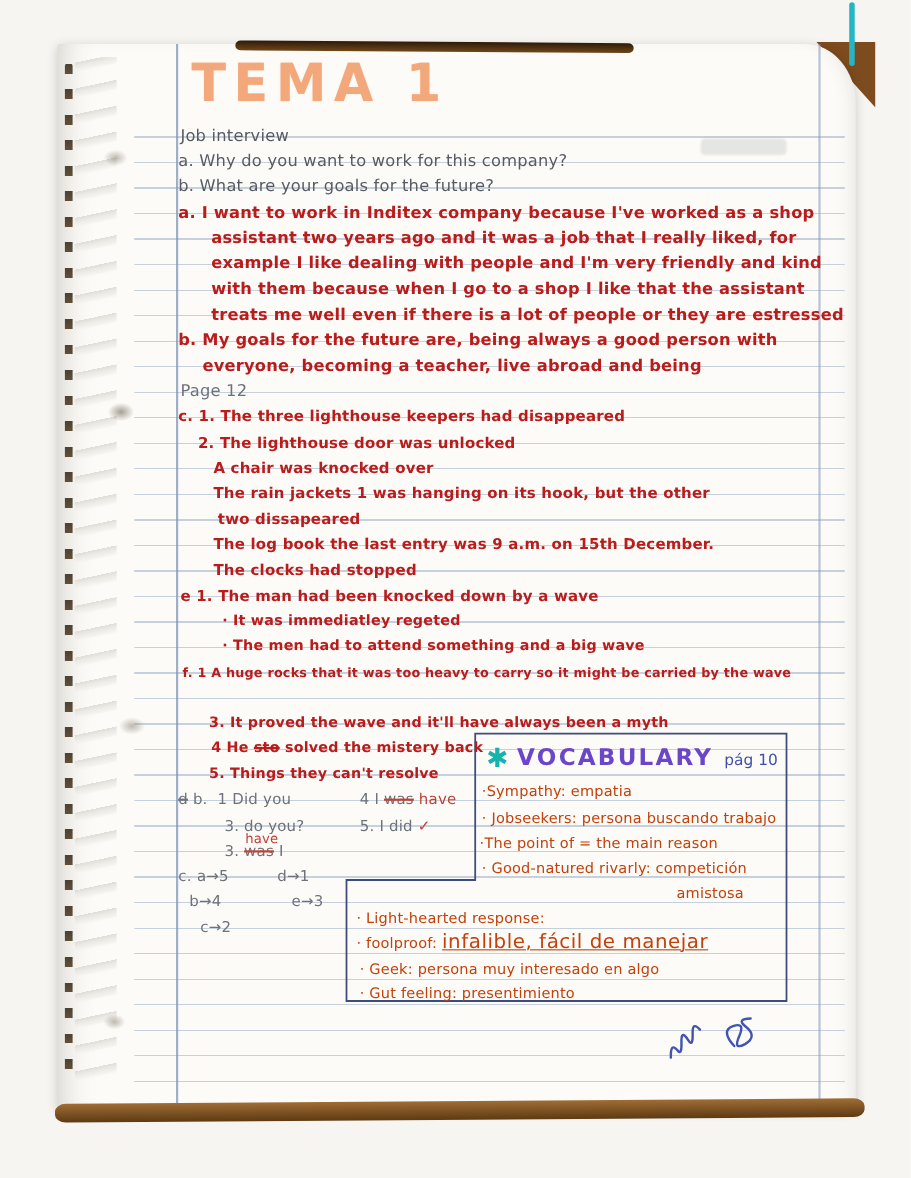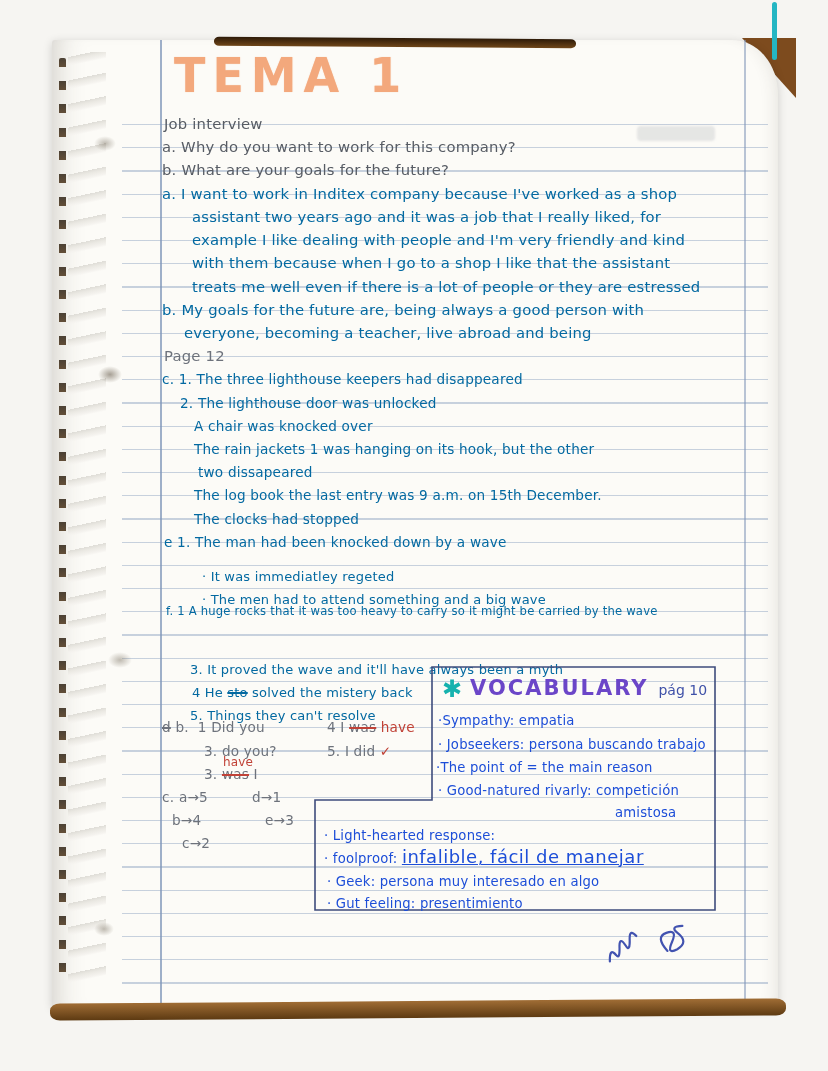--- a/index.html
+++ b/index.html
@@ -21,40 +21,40 @@
 
   
   .spiral{position:absolute;left:0;top:0;bottom:0;width:64px;}
   .spiral-ticks{position:absolute;left:7px;top:18px;bottom:26px;width:7px;background:repeating-linear-gradient(to bottom,#2f2315 0,#4a3218 9px,transparent 9px,transparent 23.2px);opacity:.85;border-radius:2px;}
   .spiral-curls{position:absolute;left:16px;top:12px;bottom:18px;width:38px;background:repeating-linear-gradient(168deg,transparent 0,transparent 5px,#dcdad4 5px,#e9e7e1 8px,#f4f2ee 12px,transparent 14px,transparent 23px);opacity:.9;}
 
   
   .hl{position:absolute;height:23px;line-height:22px;white-space:nowrap;letter-spacing:.2px;}
   .fs15{font-size:14.8px;}
   .fs14{font-size:13.6px;}
-  .fs13{font-size:13px;margin-top:12px;}
+  .fs13{font-size:13px;}
   .fs12{font-size:11.6px;}
-  .pencil{color:#0369a1;}
+  .pencil{color:#b91c1c;font-weight:bold;}
   .pencil-d{color:#575c64;}
   .pencil-m{color:#6d727b;}
   .red{color:#c04237;}
   .struck{text-decoration:line-through;text-decoration-thickness:1.5px;}
   .struck-red{text-decoration:line-through #c04237 1.5px;}
   .stack{position:relative;display:inline-block;}
   .corr-above{position:absolute;top:-12px;left:1px;font-size:12px;color:#c04237;}
 
   .tema-title{position:absolute;top:8px;left:122px;font-size:46px;font-weight:800;letter-spacing:7px;color:#f3a87c;text-shadow:0 0 1px rgba(240,160,110,.55);transform:scaleY(1.04);}
 
   
   .vocab-svg{position:absolute;left:258px;top:618px;pointer-events:none;}
   .vocab-title-row{position:absolute;top:633px;left:390px;height:30px;line-height:30px;white-space:nowrap;}
   .vocab-star{color:#16b2ae;font-size:24px;font-weight:700;vertical-align:-2px;}
   .vocab-word{color:#6b46c8;font-size:21px;font-weight:800;letter-spacing:2px;margin-left:8px;}
   .vocab-pag{color:#3f51a8;font-size:14px;margin-left:10px;}
-  .voc-item{position:absolute;white-space:nowrap;font-size:13.2px;color:#1d4ed8;letter-spacing:.2px;height:23px;line-height:22px;}
+  .voc-item{position:absolute;white-space:nowrap;font-size:13.2px;color:#c2410c;letter-spacing:.2px;height:23px;line-height:22px;}
   .big-hand{font-size:18px;letter-spacing:.5px;text-decoration:underline;text-decoration-thickness:1px;}
 
   
   .smudge{position:absolute;border-radius:50%;background:radial-gradient(ellipse at center,rgba(140,132,118,.55),rgba(140,132,118,0) 70%);}
   .erased{position:absolute;left:585px;top:86px;width:78px;height:15px;background:rgba(150,155,162,.22);filter:blur(1.2px);border-radius:4px;}
   .scribble{position:absolute;left:540px;top:872px;}
 </style>
 </head>
 <body>
 

